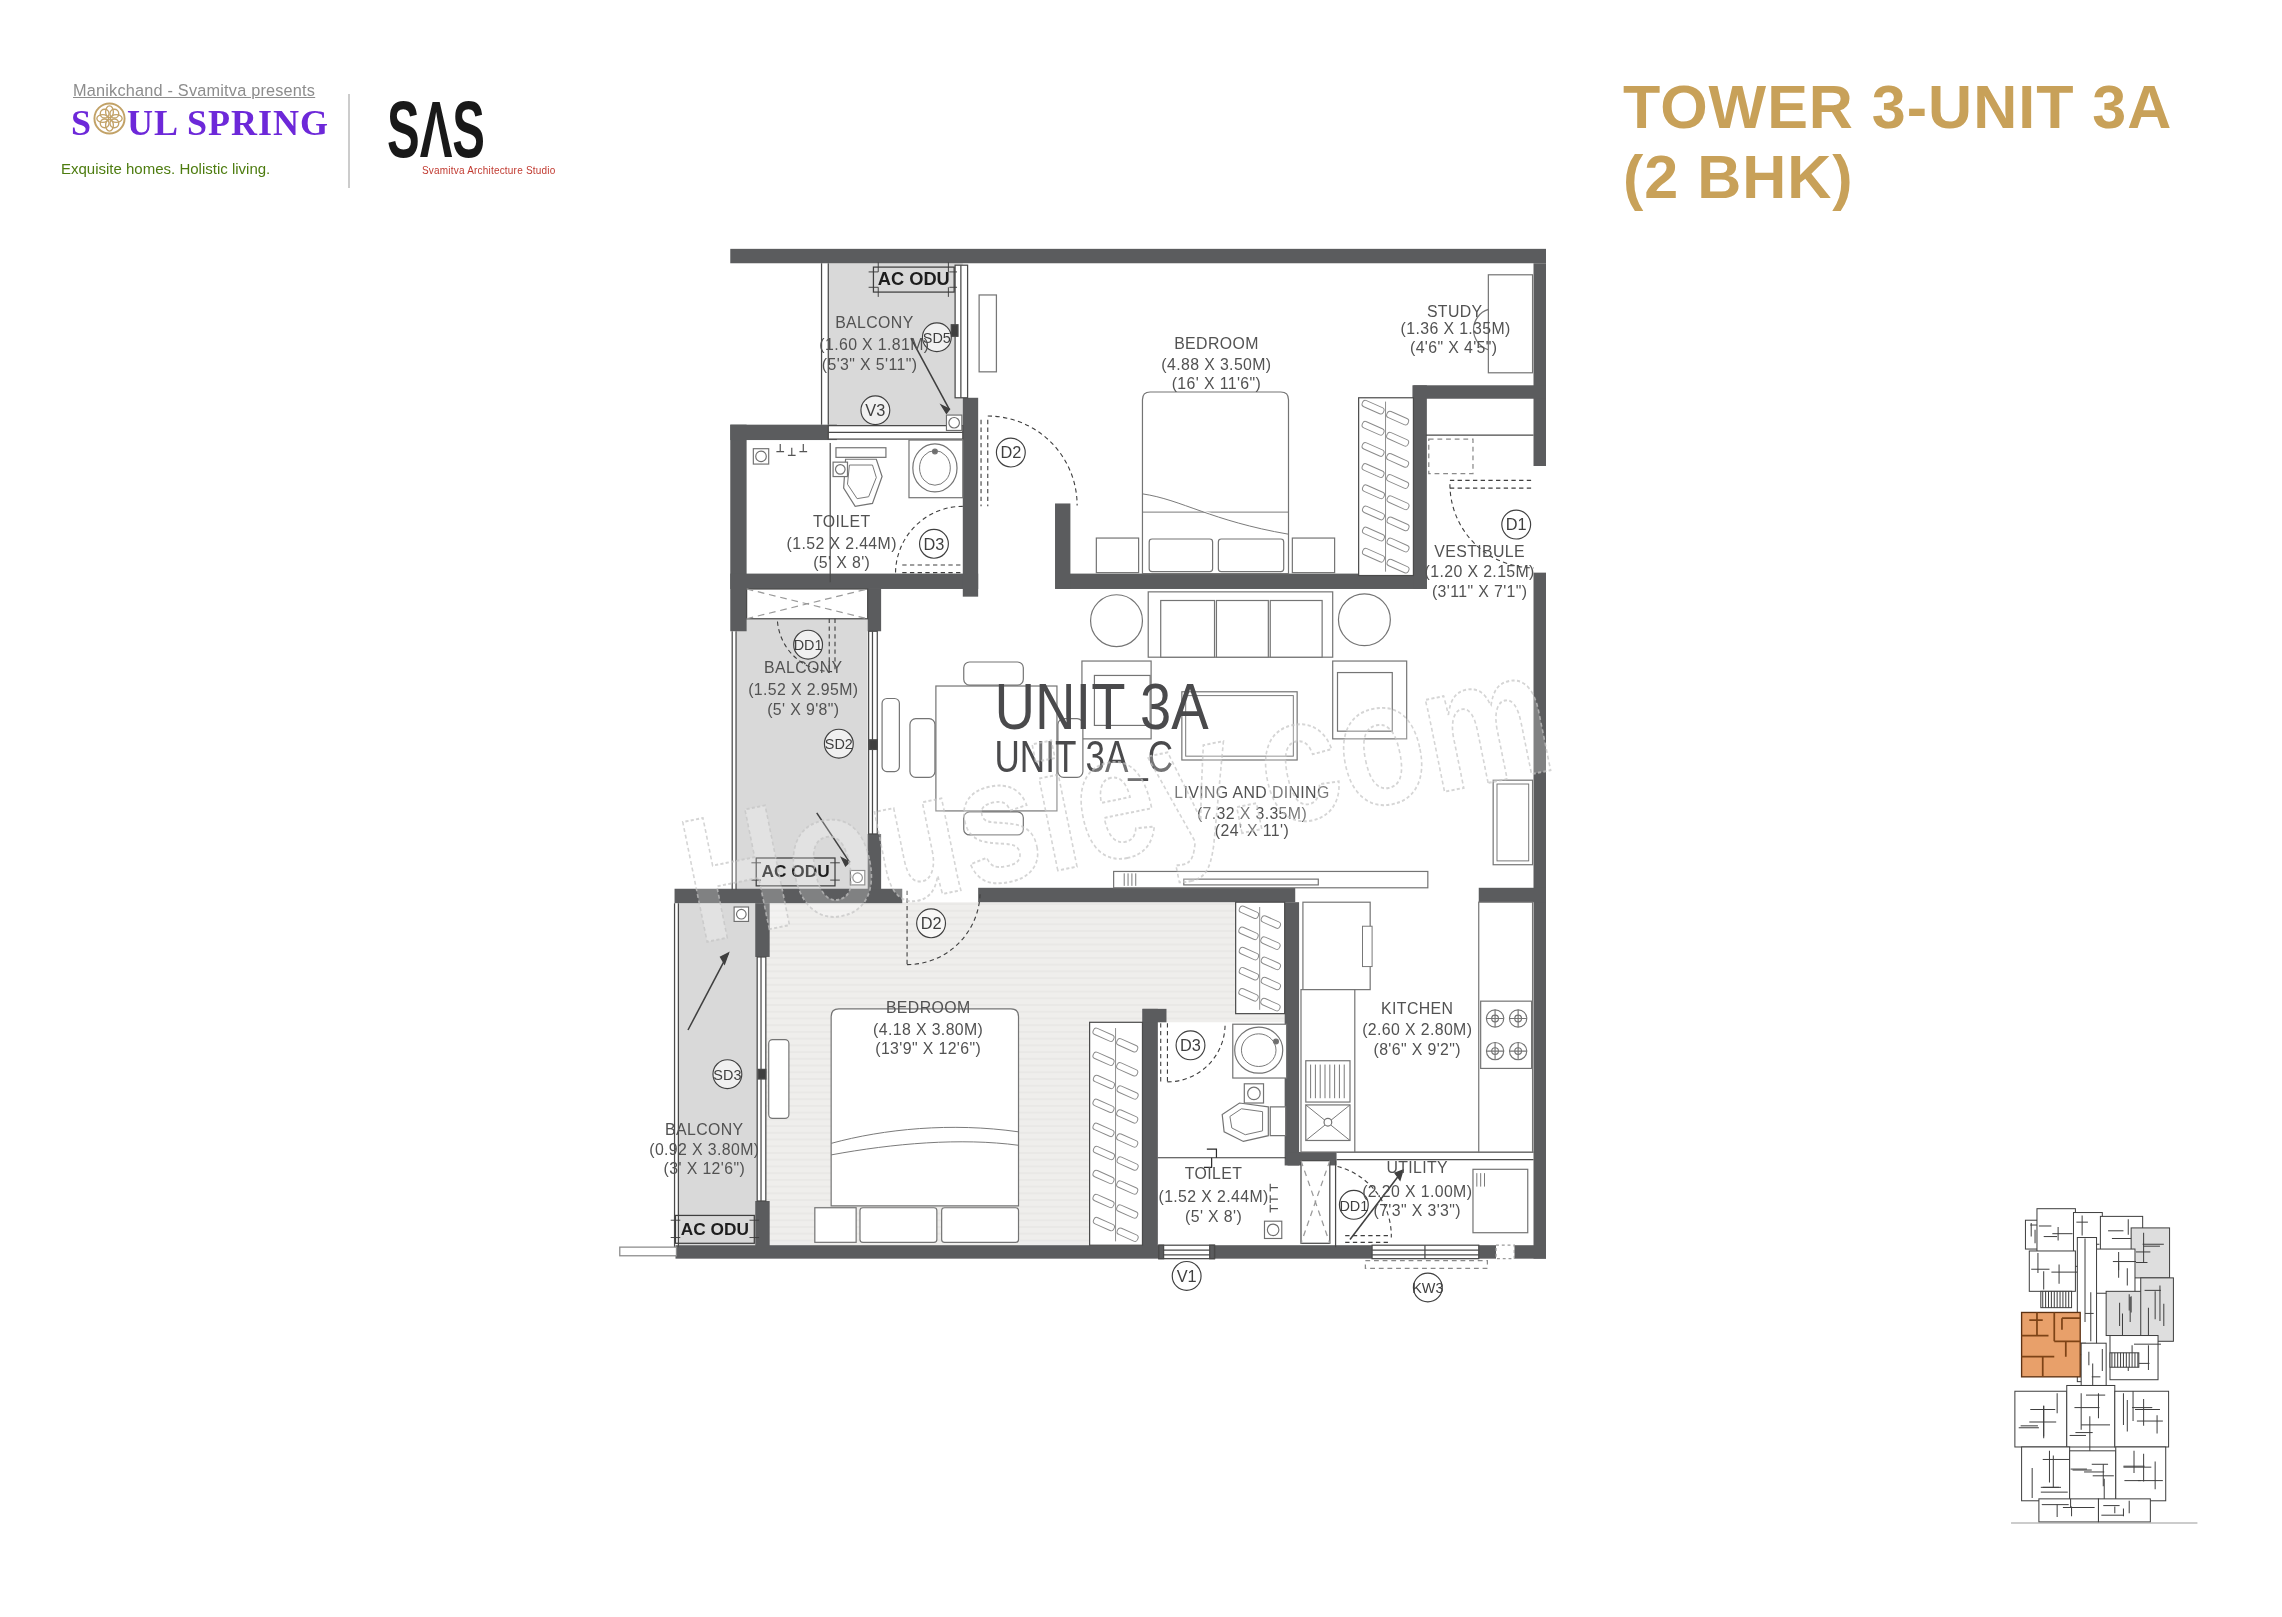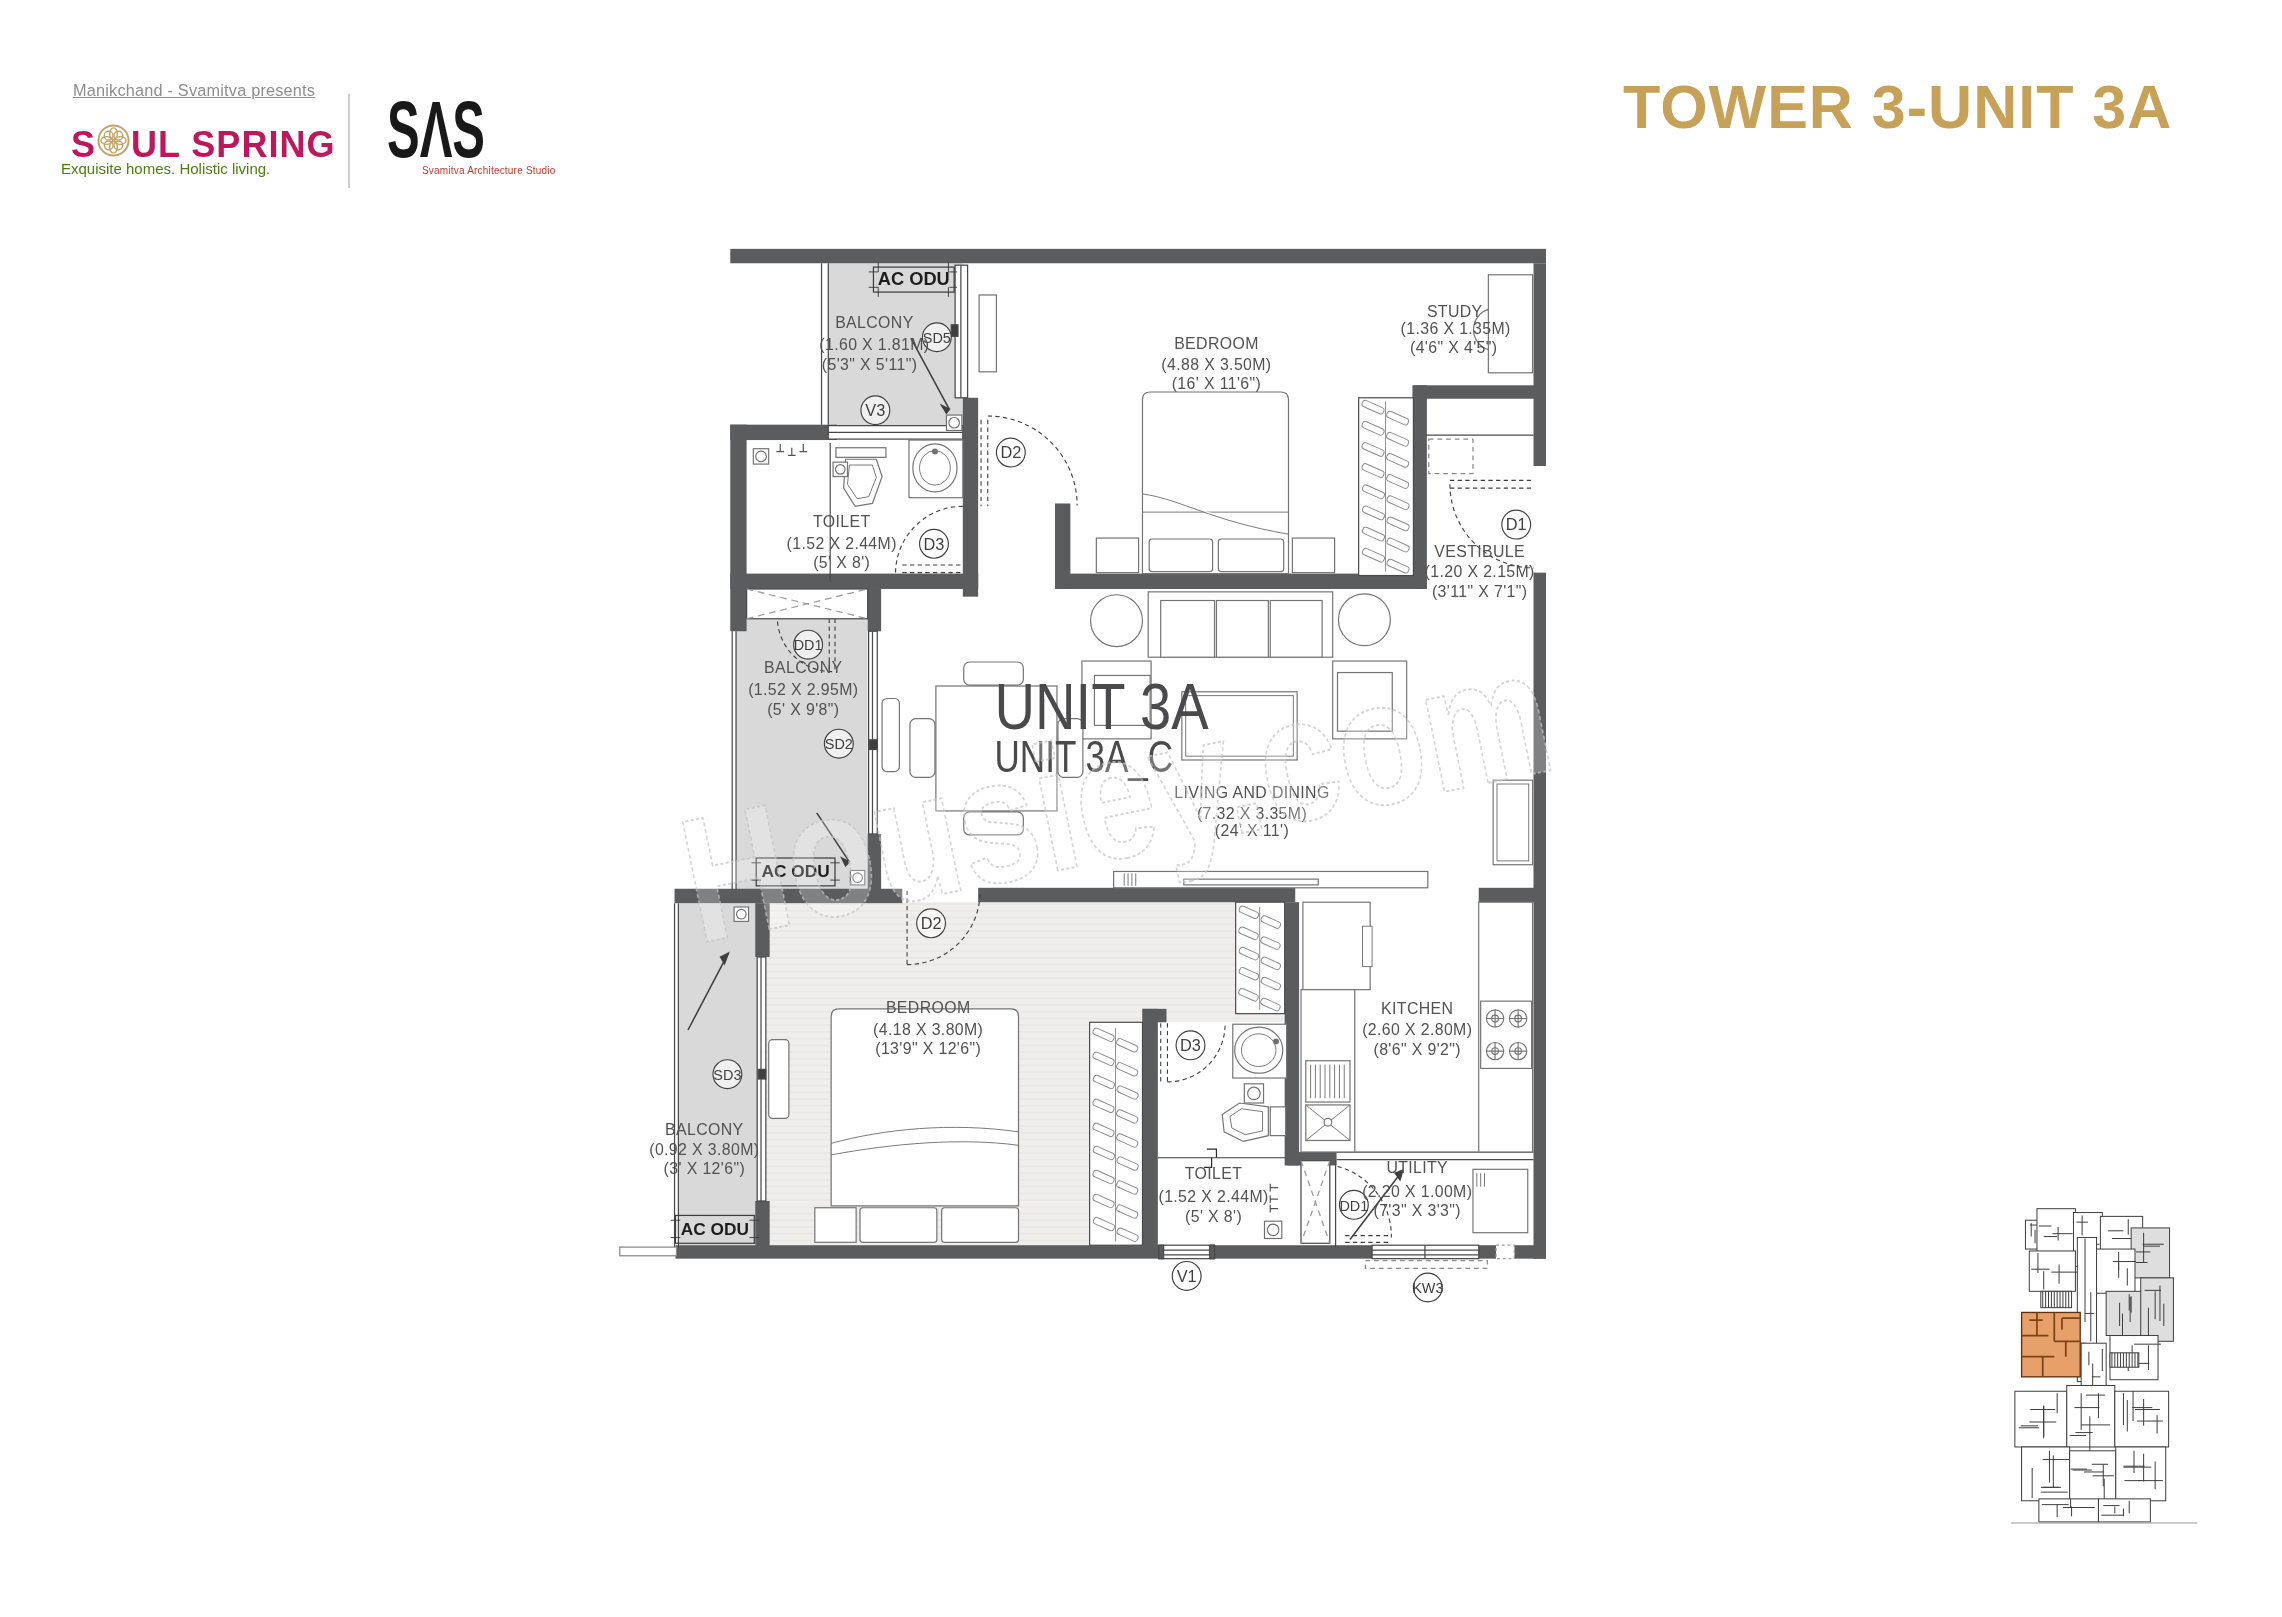--- a/index.html
+++ b/index.html
@@ -1,18 +1,18 @@
 <!DOCTYPE html>
 <html><head>
 <meta charset="utf-8">
 <style>
   html,body{margin:0;padding:0;background:#ffffff;}
   .page{position:relative;width:2283px;height:1618px;background:#ffffff;overflow:hidden;font-family:"Liberation Sans", sans-serif;}
   .hdr-presents{position:absolute;left:73px;top:81px;font-size:16.3px;color:#8d8d8d;letter-spacing:0.2px;text-decoration:underline;}
-  .hdr-soul{position:absolute;left:71px;top:124px;font-size:36px;color:#be185d;font-family:Liberation Sans, sans-serif;letter-spacing:1px;font-weight:bold;}
+  .hdr-soul{position:absolute;left:71px;top:102px;font-size:36px;color:#6d28d9;font-family:Liberation Serif, serif;letter-spacing:1px;font-weight:bold;}
   .hdr-tag{position:absolute;left:61px;top:160px;font-size:15px;color:#4d7c0f;}
   .hdr-div{position:absolute;left:348px;top:94px;width:1.9px;height:94px;background:#cccccc;}
   .sas{position:absolute;left:387px;top:100px;font-size:79px;line-height:60px;font-weight:bold;color:#191919;transform:scaleX(0.62);transform-origin:left top;letter-spacing:0px;}
   .sas-sub{position:absolute;left:382px;top:165px;font-size:10px;color:#c13a30;letter-spacing:0.2px;margin-left:40px;}
   .title1{position:absolute;left:1623px;top:72px;font-size:61px;font-weight:bold;color:#c8a159;letter-spacing:1px;}
   .title2{position:absolute;left:1623px;top:142px;font-size:61px;font-weight:bold;color:#c8a159;letter-spacing:1px;}
 </style>
 </head>
 <body>
 <div class="page">
@@ -36,20 +36,21 @@
   <div class="hdr-tag">Exquisite homes. Holistic living.</div>
 
   <div class="hdr-div"></div>
 
   <div class="sas">SΛS</div>
 
   <div class="sas-sub">Svamitva Architecture Studio</div>
 
   <div class="title1">TOWER 3-UNIT 3A</div>
 
+  <div class="title2">(2 BHK)</div>
   <svg width="2283" height="1618" viewBox="0 0 2376 1684" style="position:absolute;left:0;top:0;">
   <defs>
     <pattern id="wood" width="8" height="7" patternUnits="userSpaceOnUse">
       <rect width="8" height="7" fill="#efeeec"></rect>
       <line x1="0" y1="3" x2="8" y2="3" stroke="#e6e5e2" stroke-width="1.2"></line>
     </pattern>
   </defs>
 
   <rect x="862" y="274" width="140" height="169" fill="#d9d9d9"></rect>
 

